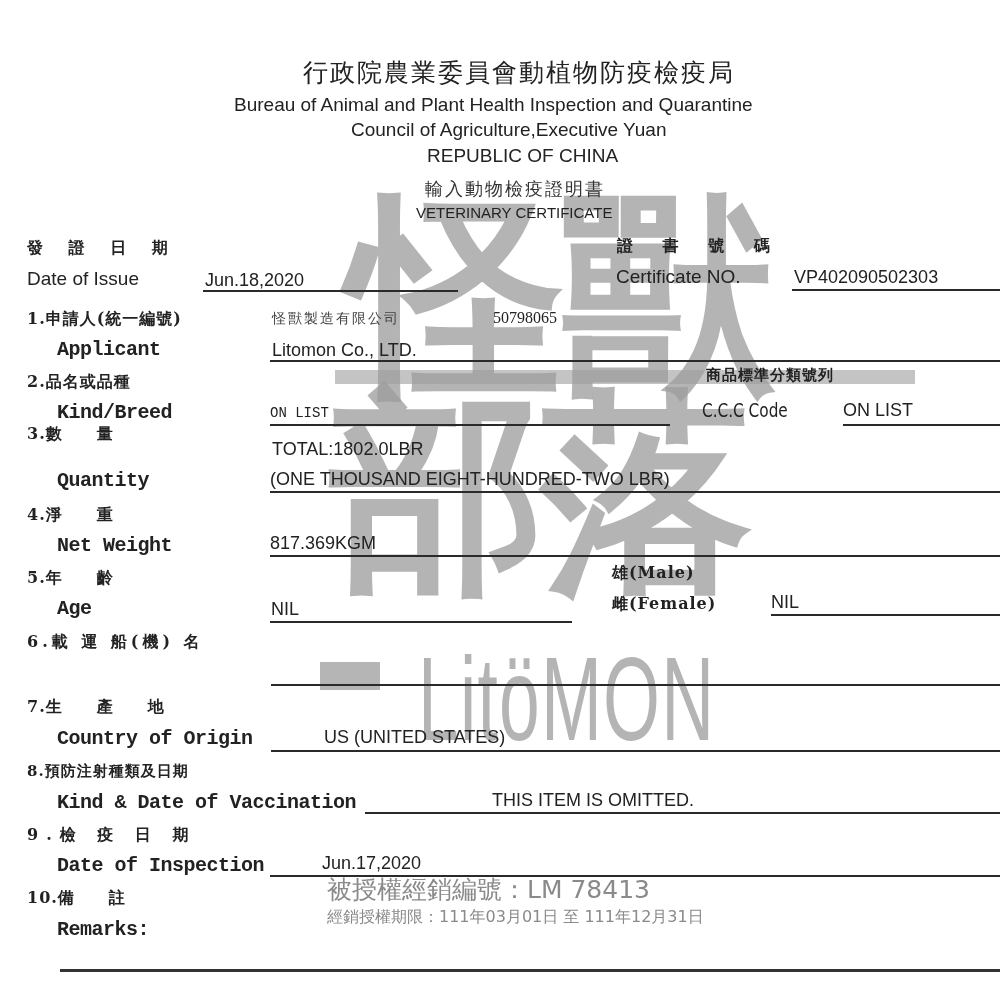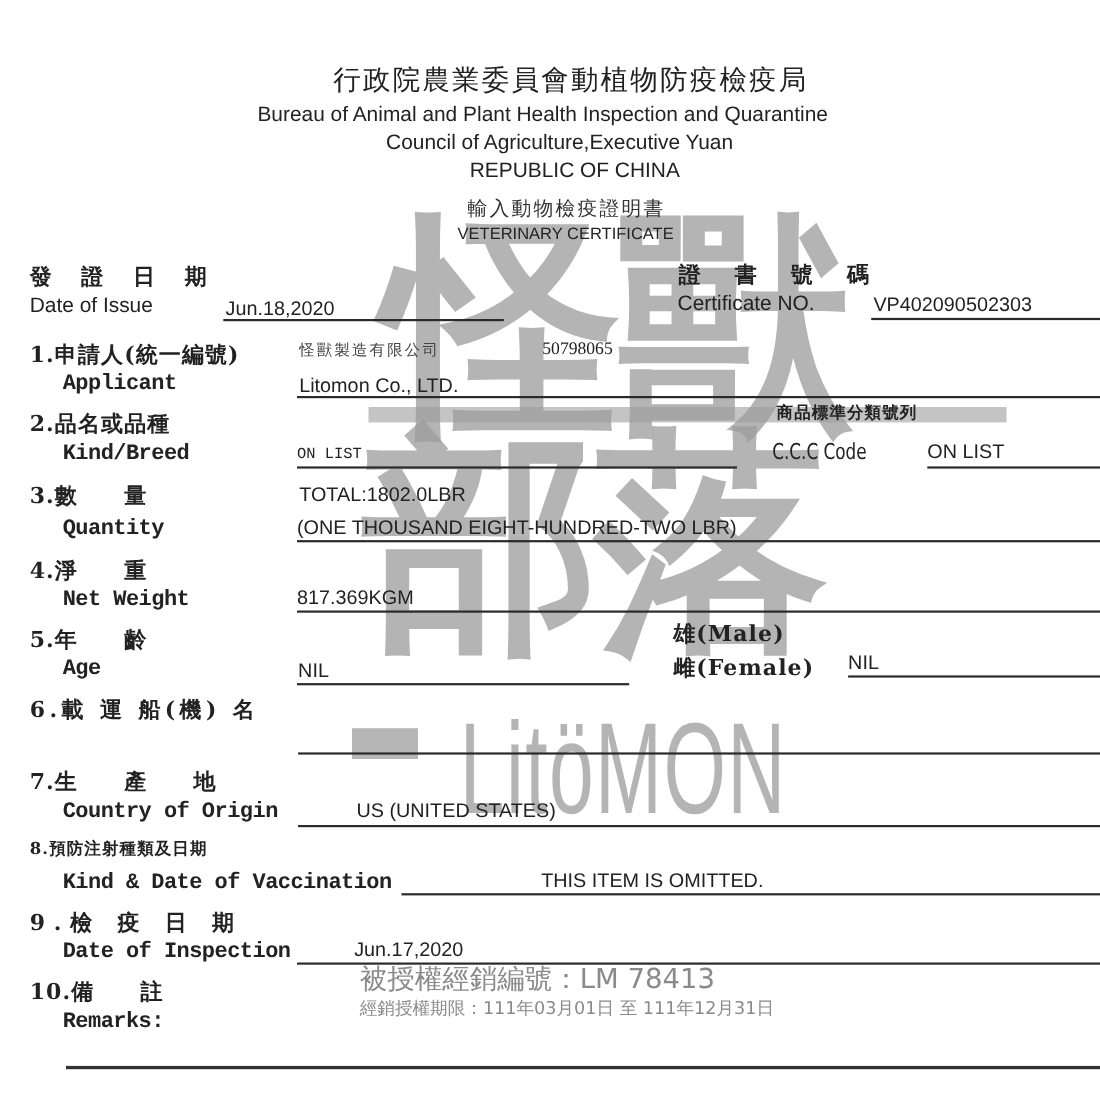--- a/index.html
+++ b/index.html
@@ -14,21 +14,21 @@
   .wm-brand { left:418px; top:640px; font-size:118px; font-weight:normal; letter-spacing:2px; transform:scaleX(0.62); transform-origin:left top; font-family:"Liberation Sans", sans-serif; }
   .wm-hbar { position:absolute; left:335px; top:370px; width:580px; height:14px; background:#9c9c9c; opacity:0.6; z-index:0; }
 
   .layer { position:absolute; left:0; top:0; width:1000px; height:1000px; z-index:1; }
 
   .header-cn { font-family:"DejaVu Serif", serif; font-size:25px; letter-spacing:2px; color:#222; }
   .header-en { font-family:"Liberation Sans", sans-serif; font-size:19px; color:#222; }
   .cert-cn { font-family:"DejaVu Serif", serif; font-size:18px; letter-spacing:2px; color:#333; }
   .cert-en { font-family:"Liberation Sans", sans-serif; font-size:15px; color:#222; }
 
-  .lbl-cn { font-family:"DejaVu Serif", serif; font-size:20px; font-weight:bold; letter-spacing:1px; color:#222; }
+  .lbl-cn { font-family:"DejaVu Serif", serif; font-size:16px; font-weight:bold; letter-spacing:1px; color:#222; }
   .lbl-en { font-family:"Liberation Mono", "DejaVu Sans Mono", monospace; font-size:20px; font-weight:bold; color:#222; letter-spacing:-0.5px; }
   .lbl-en-sans { font-family:"Liberation Sans", sans-serif; font-size:19px; color:#222; }
   .val { font-family:"Liberation Sans", sans-serif; font-size:18px; color:#222; }
   .val-serif { font-family:"Liberation Serif", serif; font-size:16px; color:#222; }
   .val-mono { font-family:"Liberation Mono", monospace; font-size:15px; color:#222; }
 
   .line { position:absolute; height:2px; background:#2a2a2a; z-index:1; }
   .line.thick { height:3px; background:#333; }
 
   .stamp1 { font-family:"DejaVu Sans", sans-serif; font-size:25px; color:#8a8a8a; }
@@ -71,21 +71,21 @@
 
   <div class="abs lbl-cn" style="left:27px; top:372px;">2.品名或品種</div>
   <div class="abs lbl-en" style="left:57px; top:401px;">Kind/Breed</div>
   <div class="abs val-mono" style="left:270px; top:405px; font-size:14px;">ON LIST</div>
   <div class="line" style="left:270px; top:424px; width:400px;"></div>
   <div class="abs lbl-cn" style="left:706px; top:366px; font-size:15px;">商品標準分類號列</div>
   <div class="abs" style="left:702px; top:398px; font-family:'DejaVu Sans Condensed','DejaVu Sans',sans-serif; font-size:20px; color:#222; transform:scaleX(0.85); transform-origin:left;">C.C.C Code</div>
   <div class="abs val" style="left:843px; top:400px;">ON LIST</div>
   <div class="line" style="left:843px; top:424px; width:157px;"></div>
 
-  <div class="abs lbl-cn" style="left:27px; top:437px;">3.數　　量</div>
+  <div class="abs lbl-cn" style="left:27px; top:424px;">3.數　　量</div>
   <div class="abs lbl-en" style="left:57px; top:469px;">Quantity</div>
   <div class="abs val" style="left:272px; top:439px;">TOTAL:1802.0LBR</div>
   <div class="abs val" style="left:270px; top:469px;">(ONE THOUSAND EIGHT-HUNDRED-TWO LBR)</div>
   <div class="line" style="left:270px; top:491px; width:730px;"></div>
 
   <div class="abs lbl-cn" style="left:27px; top:505px;">4.淨　　重</div>
   <div class="abs lbl-en" style="left:57px; top:534px;">Net Weight</div>
   <div class="abs val" style="left:270px; top:533px;">817.369KGM</div>
   <div class="line" style="left:270px; top:555px; width:730px;"></div>
 

